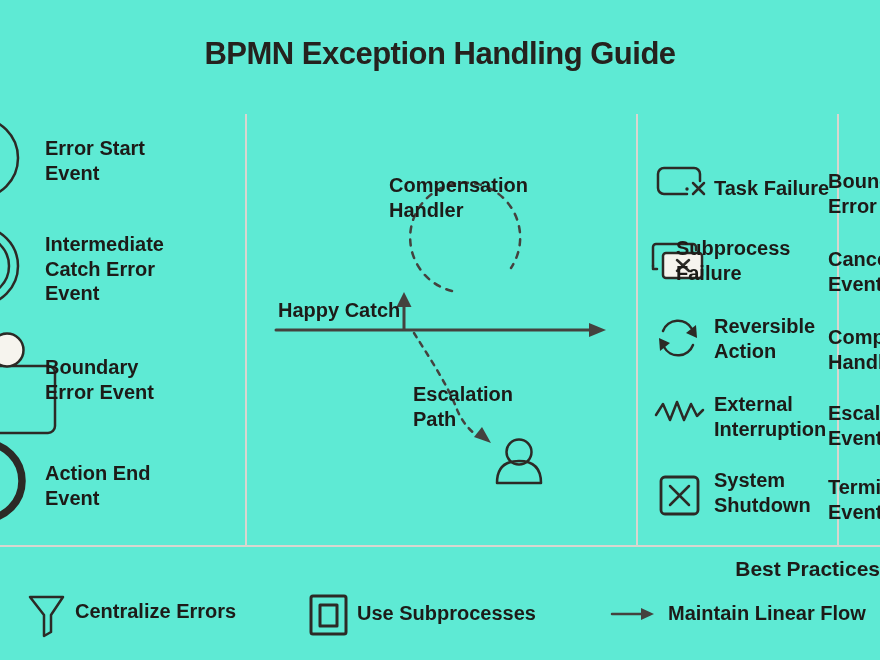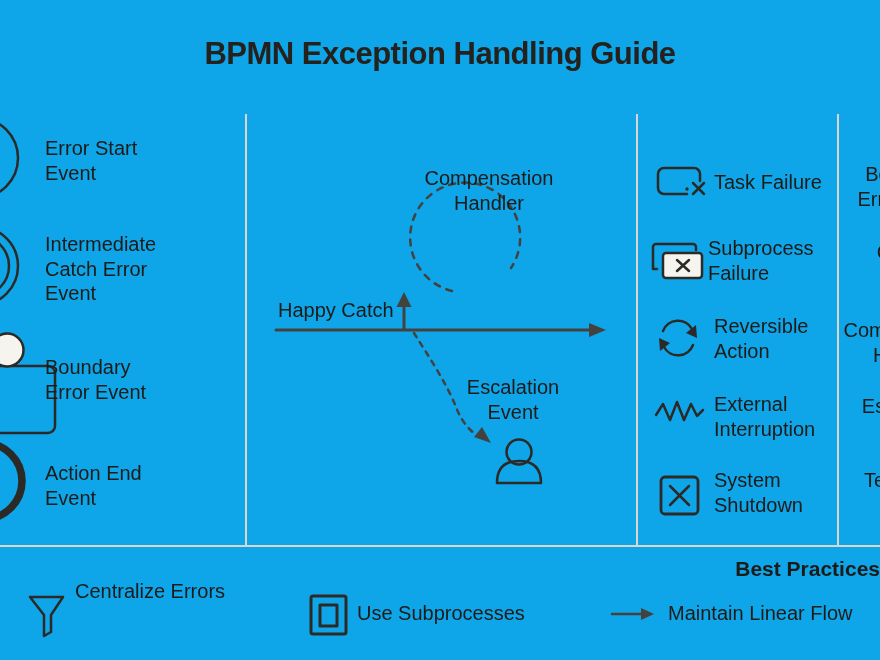--- a/index.html
+++ b/index.html
@@ -1,31 +1,31 @@
 <!DOCTYPE html>
 <html><head>
 <meta charset="utf-8">
 <style>
   html,body{margin:0;padding:0;background:#e8e6e1;}
   .canvas{
     position:relative;width:880px;height:660px;overflow:hidden;
-    background:#0ea5e9;color:#1d1b18;
+    background:#5eead4;color:#1d1b18;
     font-family:"Liberation Sans","DejaVu Sans",sans-serif;
   }
   .title{
     position:absolute;top:36px;left:0;width:880px;text-align:center;
     font-size:31px;font-weight:700;letter-spacing:-0.5px;color:#25221e;
   }
   .vdiv{position:absolute;top:114px;height:431px;width:1.5px;background:#d9d6cf;}
   .hdiv{position:absolute;top:545px;left:0;width:880px;height:1.5px;background:#d9d6cf;}
   .lbl{
-    position:absolute;font-size:20px;line-height:24.5px;font-weight:400;
+    position:absolute;font-size:20px;line-height:24.5px;font-weight:700;
     white-space:pre-line;color:#1d1b18;
   }
-  .ctr{text-align:center;}
+  .ctr{margin-top:7px;}
   .bp-head{
     position:absolute;top:557px;left:0;width:880px;text-align:right;
     font-size:21px;font-weight:700;color:#1d1b18;
   }
   svg.art{position:absolute;top:0;left:0;}
 </style>
 </head>
 <body>
 
 <div class="canvas">
@@ -120,41 +120,41 @@
 Event</div>
   <div class="lbl" style="left:45px;top:355px">Boundary
 Error Event</div>
   <div class="lbl" style="left:45px;top:461px">Action End
 Event</div>
 
   <div class="lbl ctr" style="left:389px;top:166px;width:200px">Compensation
 Handler</div>
   <div class="lbl" style="left:278px;top:298px">Happy Catch</div>
   <div class="lbl ctr" style="left:413px;top:375px;width:200px">Escalation
-Event</div>
+Path</div>
 
-  <div class="lbl" style="left:714px;top:170px">Task Failure</div>
-  <div class="lbl" style="left:708px;top:236px">Subprocess
+  <div class="lbl" style="left:714px;top:176px">Task Failure</div>
+  <div class="lbl" style="left:676px;top:236px">Subprocess
 Failure</div>
   <div class="lbl" style="left:714px;top:314px">Reversible
 Action</div>
   <div class="lbl" style="left:714px;top:392px">External
 Interruption</div>
   <div class="lbl" style="left:714px;top:468px">System
 Shutdown</div>
 
   <div class="lbl ctr" style="left:828px;top:162px;width:160px">Boundary
 Error Event</div>
   <div class="lbl ctr" style="left:828px;top:240px;width:160px">Cancel
 Event</div>
   <div class="lbl ctr" style="left:828px;top:318px;width:160px">Compensation
 Handler</div>
   <div class="lbl ctr" style="left:828px;top:394px;width:160px">Escalation
 Event</div>
   <div class="lbl ctr" style="left:828px;top:468px;width:160px">Terminate
 Event</div>
 
   <div class="bp-head">Best Practices</div>
-  <div class="lbl" style="left:75px;top:579px">Centralize Errors</div>
+  <div class="lbl" style="left:75px;top:599px">Centralize Errors</div>
   <div class="lbl" style="left:357px;top:601px">Use Subprocesses</div>
   <div class="lbl" style="left:668px;top:601px">Maintain Linear Flow</div>
 
 </div>
 
 </body></html>

